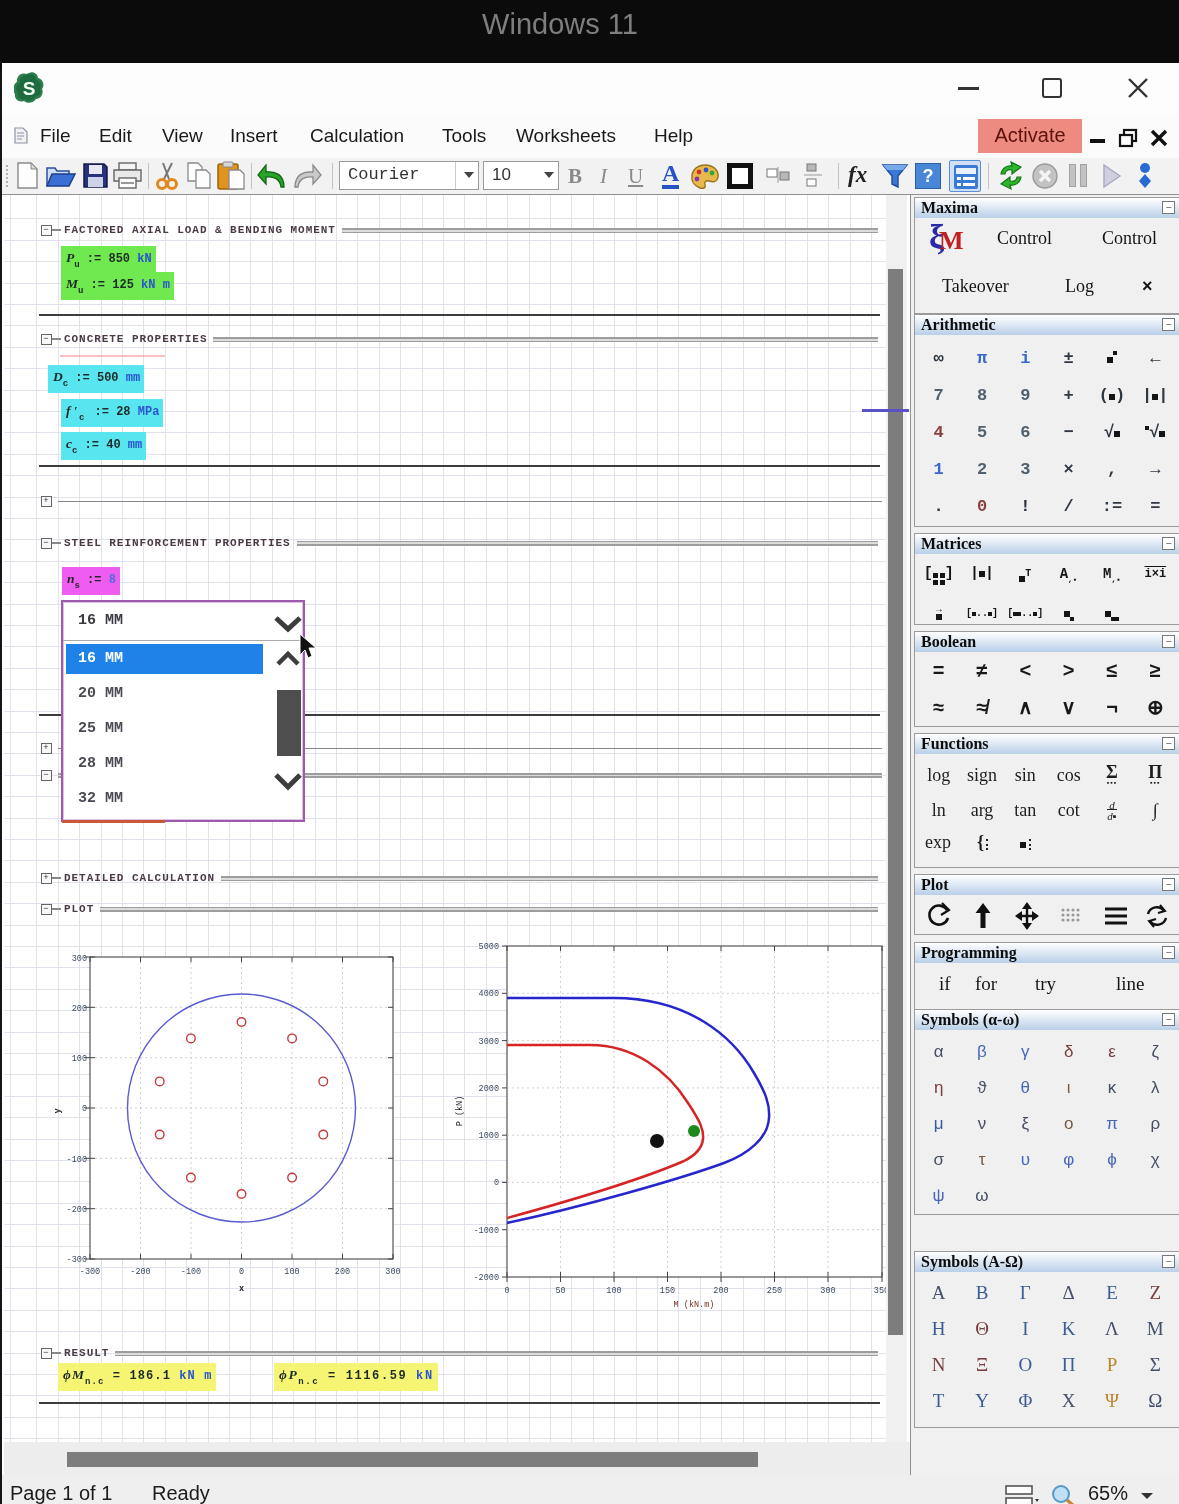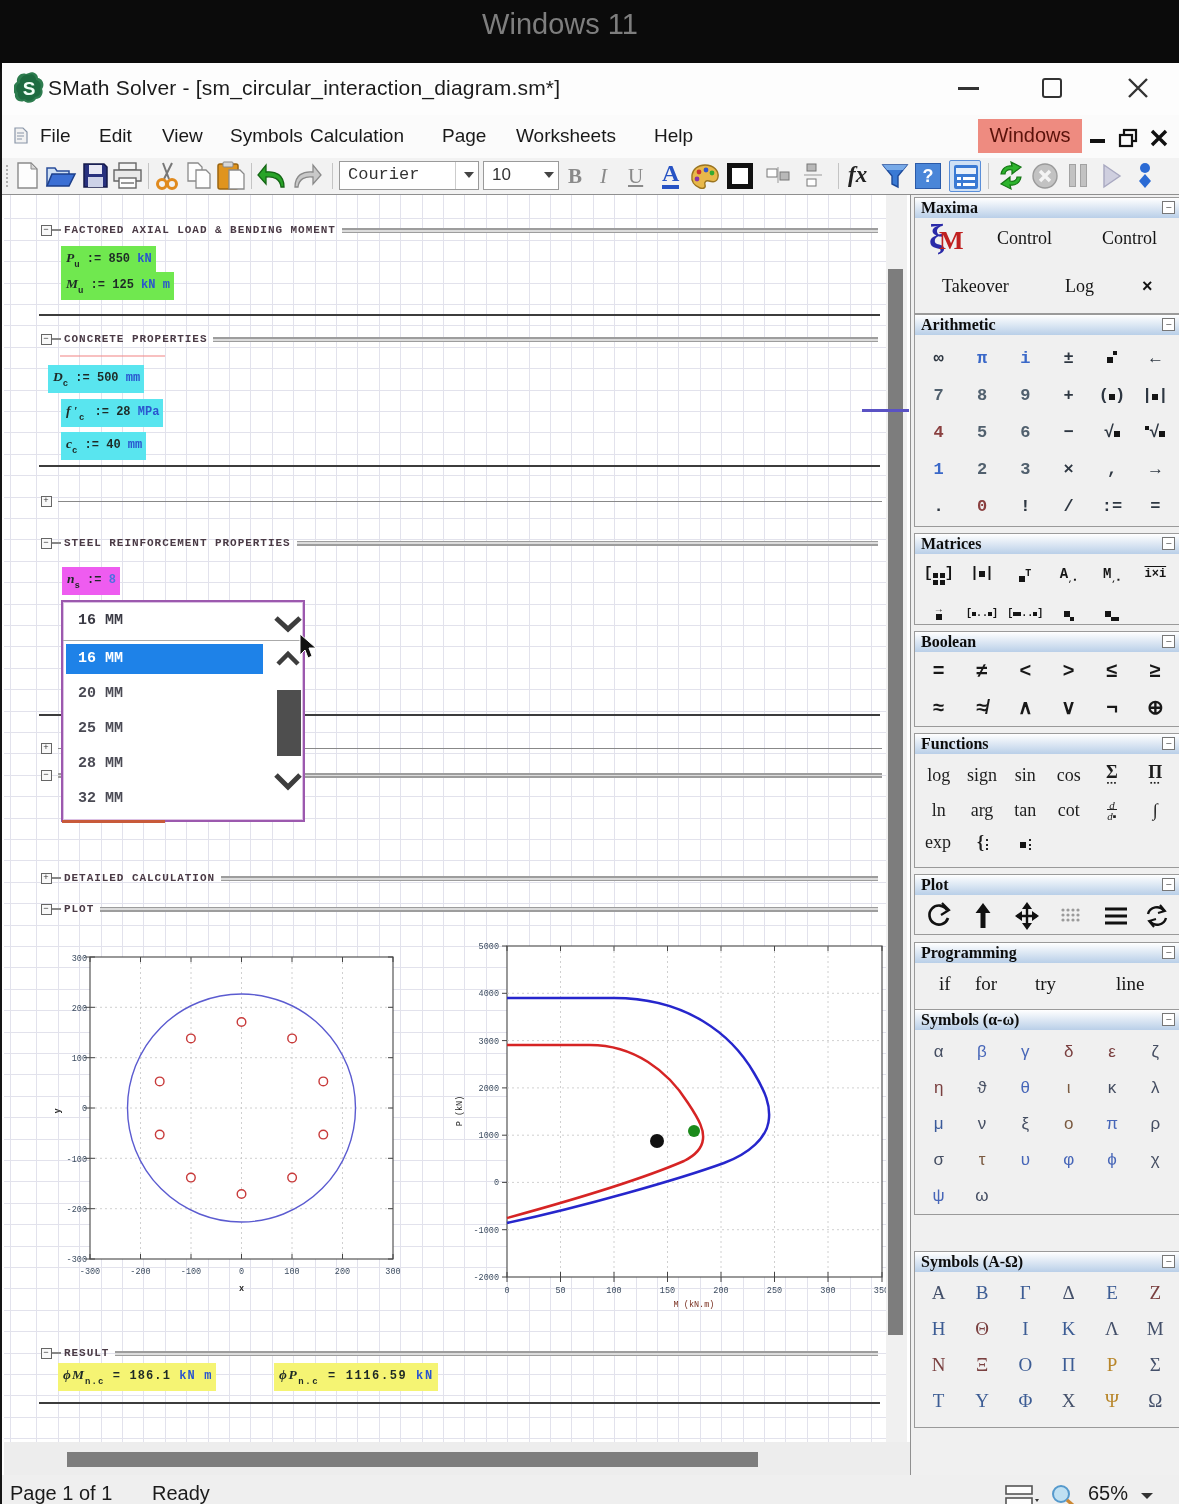--- a/index.html
+++ b/index.html
@@ -64,41 +64,40 @@
 <div id="topbar">
     <span>Windows 11</span>
   </div>
 <div id="win">
   <div id="titlebar">
     <svg class="abs" style="left:12px;top:9px" width="30" height="32" viewBox="0 0 30 32">
       <path d="M15 1 C19 -1 24 2 24 6 C29 7 31 13 28 17 C30 21 27 27 22 27 C20 31 13 32 10 29 C5 31 0 27 1 22 C-2 19 -1 12 3 10 C2 5 7 0 12 2 Z" fill="#2e7d4f"></path>
       <path d="M15 3 C18 1 22 4 22 8 C26 9 28 13 26 17 C28 21 25 25 21 25 C19 29 13 30 11 27 C7 29 3 25 4 21 C1 18 2 12 6 11 C5 7 10 2 15 3 Z" fill="#1e6b40"></path>
       <text x="15" y="23" font-size="19" font-weight="bold" fill="#f2fff6" text-anchor="middle" font-family="Liberation Sans">S</text>
     </svg>
-    <span id="title-text">SMath Solver - [sm_circular_interaction_diagram.sm*]</span>
     <div class="abs" style="left:956px;top:24px;width:21px;height:3px;background:#333"></div>
     <div class="abs" style="left:1040px;top:15px;width:20px;height:20px;border:2px solid #333;border-radius:3px"></div>
     <svg class="abs" style="left:1125px;top:14px" width="22" height="22">
         <path d="M2 2 L20 20 M20 2 L2 20" stroke="#333" stroke-width="2.4"></path>
       </svg>
   </div>
   <div id="menubar">
     <svg class="abs" style="left:12px;top:12px" width="14" height="17" viewBox="0 0 14 17">
         <path d="M1 1 H9 L13 5 V16 H1 Z" fill="#f2f2f2" stroke="#8a96a8" stroke-width="1.2"></path>
         <path d="M3 6 h7 M3 9 h7 M3 12 h5" stroke="#8a96a8" stroke-width="1"></path>
       </svg>
     <span class="mi" style="left:38px">File</span>
     <span class="mi" style="left:97px">Edit</span>
     <span class="mi" style="left:160px">View</span>
-    <span class="mi" style="left:228px">Symbols</span>
+    <span class="mi" style="left:228px">Insert</span>
     <span class="mi" style="left:308px">Calculation</span>
-    <span class="mi" style="left:440px">Page</span>
+    <span class="mi" style="left:440px">Tools</span>
     <span class="mi" style="left:514px">Worksheets</span>
     <span class="mi" style="left:652px">Help</span>
-    <div id="activate">Windows</div>
+    <div id="activate">Activate</div>
     <div class="abs" style="left:1088px;top:24px;width:15px;height:4px;background:#111"></div>
     <svg class="abs" style="left:1115px;top:12px" width="22" height="22">
         <rect x="7" y="3" width="12" height="11" fill="none" stroke="#111" stroke-width="2.2"></rect>
         <rect x="3" y="8" width="12" height="11" fill="#fbfbfb" stroke="#111" stroke-width="2.2"></rect>
       </svg>
     <svg class="abs" style="left:1147px;top:13px" width="20" height="20">
         <path d="M3 3 L17 17 M17 3 L3 17" stroke="#111" stroke-width="3.4"></path>
       </svg>
   </div>
   <div id="toolbar">

